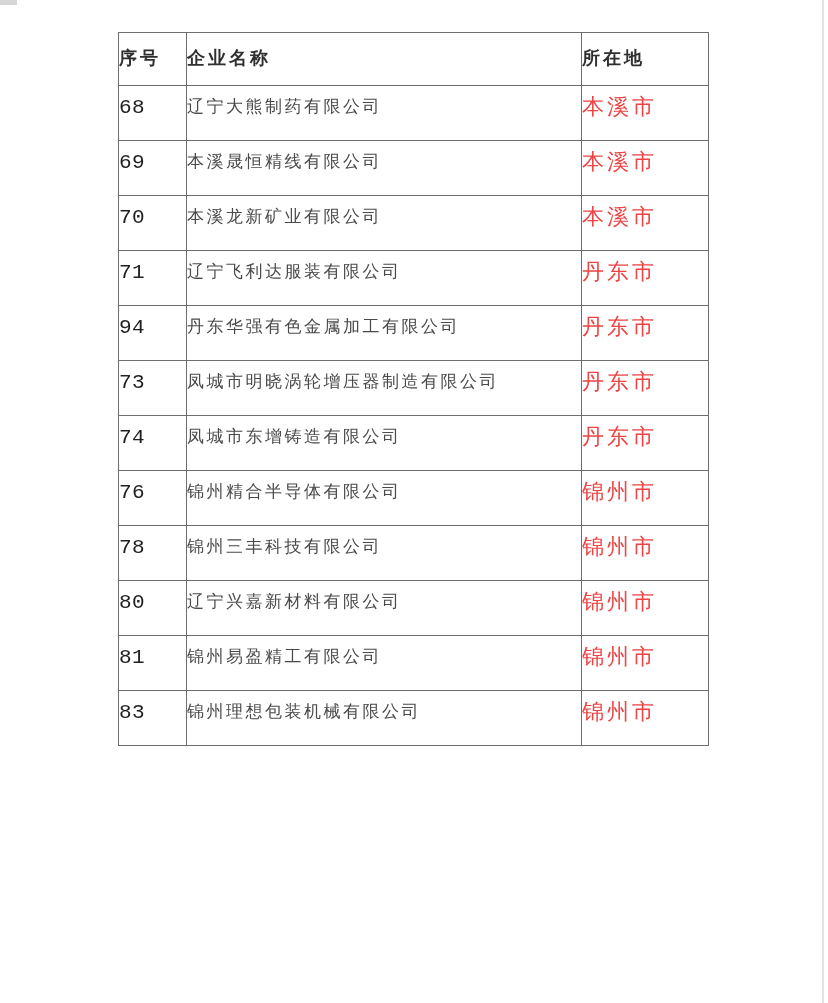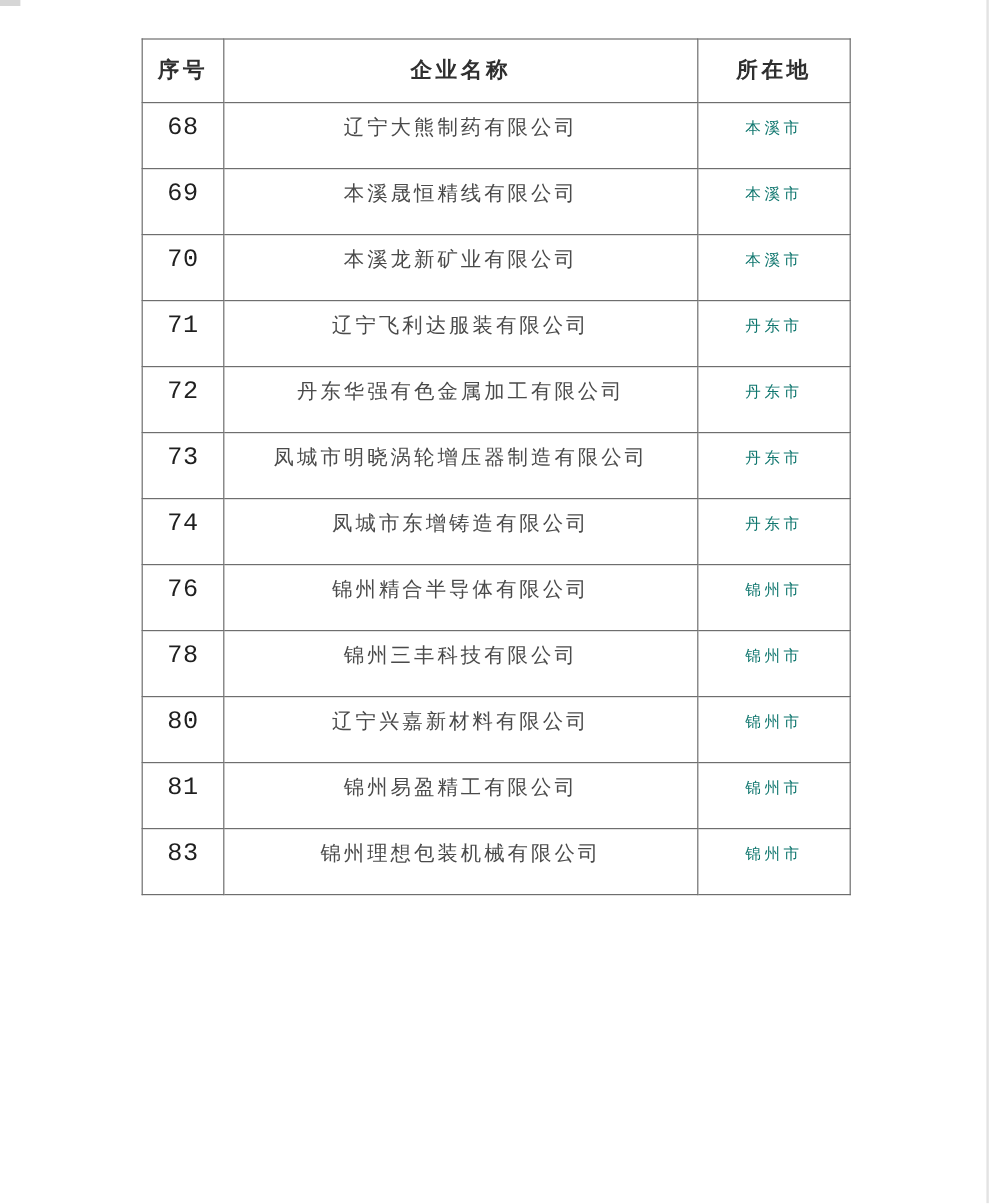--- a/index.html
+++ b/index.html
@@ -37,21 +37,21 @@
     table-layout: fixed;
     background: #ffffff;
   }
   .company-table col.col-index { width: 68px; }
   .company-table col.col-name  { width: 395px; }
   .company-table col.col-city  { width: 127px; }
 
   .company-table th,
   .company-table td {
     border: 1px solid #6e6e6e;
-    text-align: center;
+    text-align: left;
     vertical-align: middle;
     padding: 0;
     overflow: hidden;
     white-space: nowrap;
   }
   .company-table thead tr { height: 53px; }
   .company-table tbody tr { height: 55px; }
 
   .company-table th {
     font-size: 18px;
@@ -67,23 +67,23 @@
     padding-bottom: 12px;
     font-family: Liberation Mono, monospace;
   }
   td.cell-name {
     font-size: 17px;
     letter-spacing: 2.5px;
     color: #4a4a4a;
     padding-bottom: 13px;
   }
   td.cell-city {
-    font-size: 13px;
+    font-size: 22px;
     letter-spacing: 3px;
-    color: #0f766e;
+    color: #ef4444;
     padding-bottom: 13px;
   }
 </style>
 </head>
 <body>
 
 <div class="page">
   <div class="corner-mark"></div>
   <div class="right-edge-line"></div>
 
@@ -115,21 +115,21 @@
           <td class="cell-index">70</td>
           <td class="cell-name">本溪龙新矿业有限公司</td>
           <td class="cell-city">本溪市</td>
         </tr>
         <tr>
           <td class="cell-index">71</td>
           <td class="cell-name">辽宁飞利达服装有限公司</td>
           <td class="cell-city">丹东市</td>
         </tr>
         <tr>
-          <td class="cell-index">72</td>
+          <td class="cell-index">94</td>
           <td class="cell-name">丹东华强有色金属加工有限公司</td>
           <td class="cell-city">丹东市</td>
         </tr>
         <tr>
           <td class="cell-index">73</td>
           <td class="cell-name">凤城市明晓涡轮增压器制造有限公司</td>
           <td class="cell-city">丹东市</td>
         </tr>
         <tr>
           <td class="cell-index">74</td>

